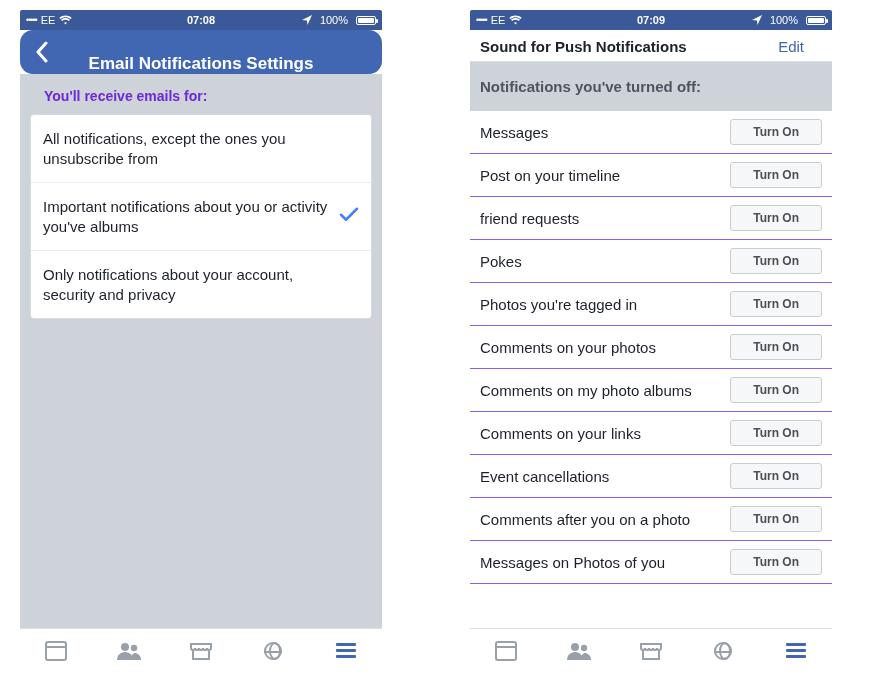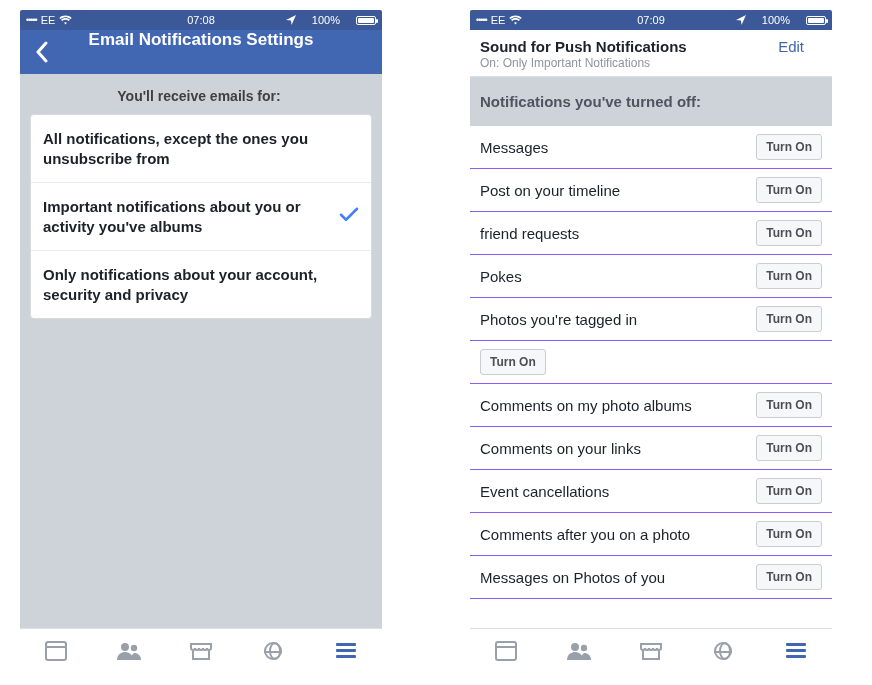--- a/index.html
+++ b/index.html
@@ -30,37 +30,38 @@
     height: 20px;
     background: #3b5998;
     color: #fff;
     font-size: 11px;
     display: flex;
     align-items: center;
     padding: 0 6px;
     font-weight: 500;
   }
   .sb-left { display: flex; align-items: center; gap: 4px; flex: 1; }
-  .sb-center { flex: 0; font-weight: 400; }
-  .sb-right { flex: 1; display: flex; align-items: center; justify-content: flex-end; gap: 16px; }
+  .sb-center { flex: 0; font-weight: 700; }
+  .sb-right { flex: 1; display: flex; align-items: center; justify-content: flex-end; gap: 8px; }
   .dots { letter-spacing: -1px; font-size: 9px; }
   .batt {
     width: 20px; height: 9px; border: 1px solid #fff; border-radius: 2px;
     position: relative; display: inline-block;
   }
   .batt::after { content:""; position:absolute; right:-3px; top:2px; width:2px; height:4px; background:#fff; border-radius:1px;}
   .batt-fill { position:absolute; left:1px; top:1px; bottom:1px; right:1px; background:#fff; border-radius:1px;}
   
   .navhead {
     height: 44px;
     background: #4267b2;
     color: #fff;
     display: flex;
-    align-items: flex-start;
-    position: relative;
+    align-items: flex-end;
+    position: relative;
+    border-radius: 13px;
   }
   .back {
     width: 44px; height: 44px;
     display: flex; align-items: center; justify-content: center;
     cursor: pointer;
   }
   .navtitle {
     position: absolute;
     left: 0; right: 0;
     text-align: center;
@@ -73,37 +74,36 @@
     flex: 1;
     overflow: hidden;
     display: flex;
     flex-direction: column;
   }
   .content.gray { background: #ced3d9; }
   .content.white { background: #0f172a; }
 
   
   .section-label {
-    padding: 14px 10px 10px 6px;
-    color: #404040;
+    padding: 14px 10px 10px 24px;
+    color: #6d28d9;
     font-size: 14px;
     font-weight: 700;
-    text-align: center;
   }
   .option-card {
     background: #fff;
     margin: 0 10px;
     border: 1px solid #d7dbe0;
     border-radius: 4px;
     overflow: hidden;
   }
   .option-row {
     padding: 14px 40px 14px 12px;
     font-size: 15px;
-    font-weight: 700;
+    font-weight: 400;
     color: #1d2129;
     position: relative;
     cursor: pointer;
     line-height: 1.3;
   }
   .option-row + .option-row { border-top: 1px solid #e9ebee; }
   .check {
     position: absolute;
     right: 12px; top: 50%; transform: translateY(-50%);
     color: #4080ff;
@@ -140,21 +140,21 @@
     justify-content: space-between;
     padding: 8px 10px;
     border-bottom: 1px solid #8b5cf6;
     font-size: 15px;
     color: #1d2129;
   }
   .turnon-btn {
     background: #f6f7f9;
     border: 1px solid #c9ccd1;
     border-radius: 3px;
-    padding: 5px 9px;
+    padding: 5px 22px;
     font-size: 12px;
     font-weight: 700;
     color: #4b4f56;
     cursor: pointer;
     white-space: nowrap;
   }
   
   .tabbar {
     height: 44px;
     background: #fff;
@@ -283,21 +283,20 @@
         <span class="batt">
             <span class="batt-fill"></span>
           </span>
       </div>
     </div>
 
 
     <div class="content white">
       <div class="sound-bar">
         <div class="sound-title">Sound for Push Notifications</div>
-        <div class="sound-sub">On: Only Important Notifications</div>
         <span class="edit-link">Edit</span>
       </div>
       <div class="off-label">Notifications you've turned off:</div>
       <div class="list" id="right-list">
           <div class="list-row">
             <span>Messages</span>
             <button class="turnon-btn">Turn On</button>
           </div>
           <div class="list-row">
             <span>Post on your timeline</span>
@@ -309,20 +308,21 @@
           </div>
           <div class="list-row">
             <span>Pokes</span>
             <button class="turnon-btn">Turn On</button>
           </div>
           <div class="list-row">
             <span>Photos you're tagged in</span>
             <button class="turnon-btn">Turn On</button>
           </div>
           <div class="list-row">
+            <span>Comments on your photos</span>
             <button class="turnon-btn">Turn On</button>
           </div>
           <div class="list-row">
             <span>Comments on my photo albums</span>
             <button class="turnon-btn">Turn On</button>
           </div>
           <div class="list-row">
             <span>Comments on your links</span>
             <button class="turnon-btn">Turn On</button>
           </div>

